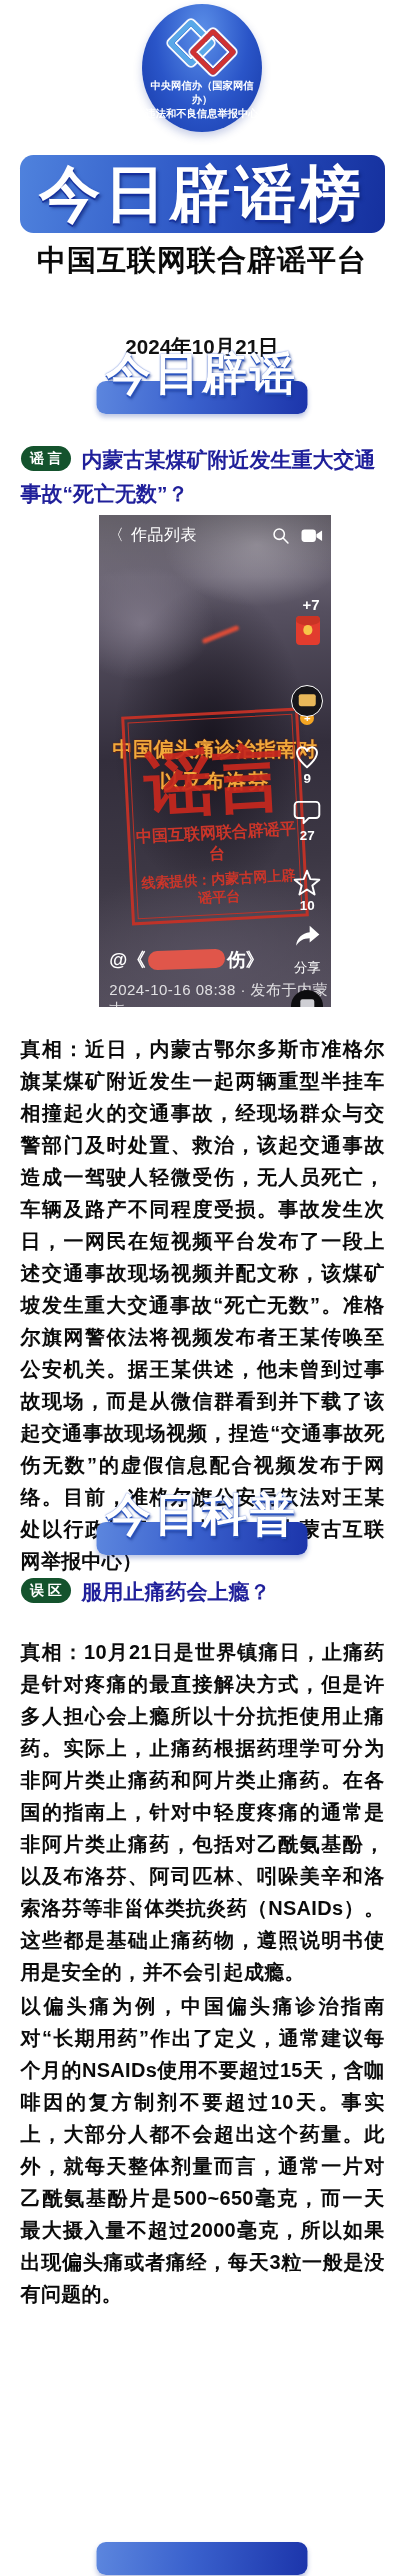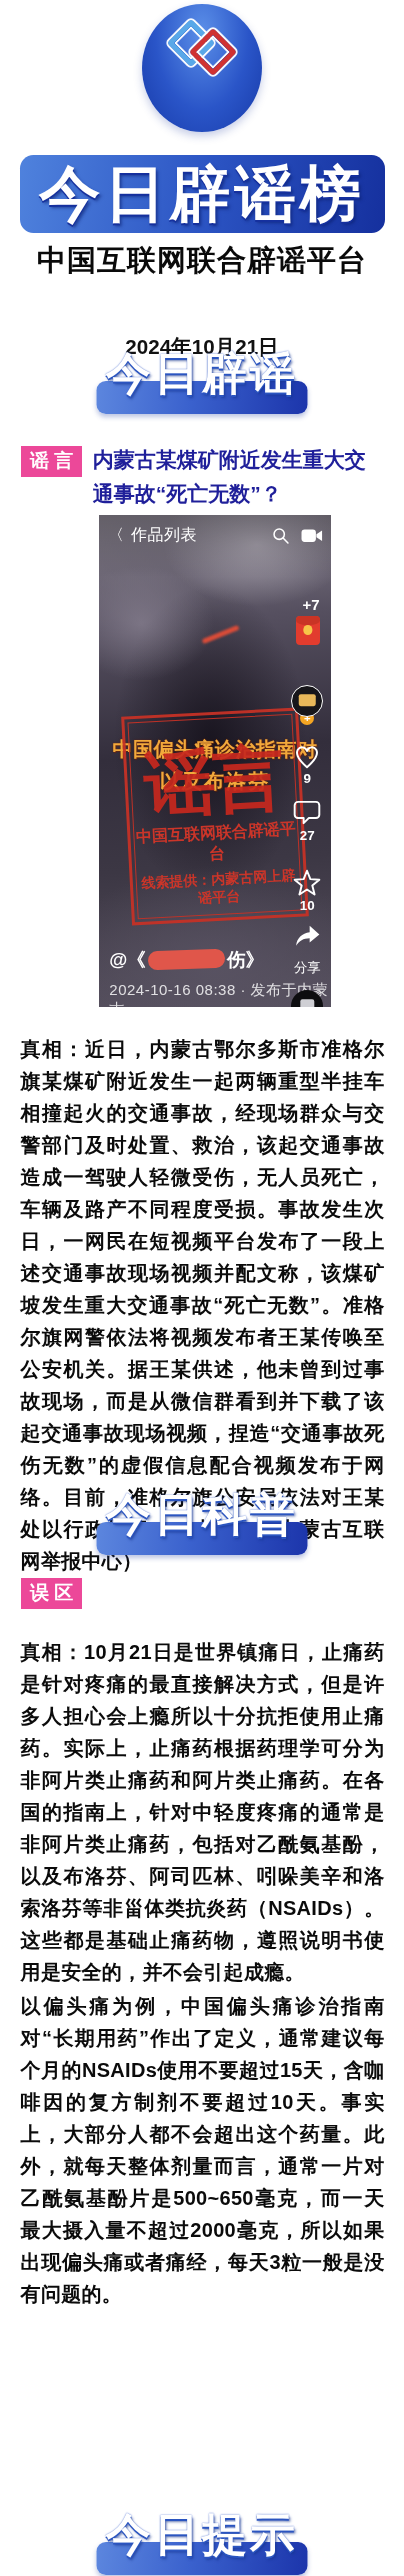--- a/index.html
+++ b/index.html
@@ -33,22 +33,22 @@
   .sb .bg{position:absolute;left:50%;transform:translateX(-50%);top:30px;width:211px;height:33px;
       border-radius:9.3px;background:linear-gradient(95deg,#5c86de 0%,#3a61cd 45%,#1c35ab 100%);
       box-shadow:0 3.1px 5.2px rgba(30,60,160,.3);}
   .sb .txt{position:relative;display:inline-block;font-size:45px;font-weight:900;color:#fff;
       letter-spacing:3.1px;line-height:1;z-index:2;
       text-shadow:0 1.5px 0 #2b55c0,1.5px 2.6px 2.6px rgba(20,50,140,.65),0 0 1.5px #3a61cd;}
 
   
   .headrow{position:absolute;left:20.6px;width:364px;font-size:21px;line-height:34px;
       font-weight:800;color:#1f1f9a;}
-  .badge{float:left;background:#ec4899;color:#fff;font-size:19px;font-weight:700;
-      padding:4.1px 9.3px;margin:3.1px 10.3px 0 0;line-height:1.2;}
+  .badge{float:left;background:#14532d;color:#fff;font-size:14px;font-weight:700;
+      padding:4.1px 9.3px;margin:3.1px 10.3px 0 0;line-height:1.2;border-radius:13px;}
 
   
   .para{position:absolute;left:20.6px;width:364px;font-size:20px;line-height:32px;font-weight:600;
       color:#0b0b0b;text-align:justify;letter-spacing:0.3px;}
   .para .pfx{font-weight:900;}
   .para.tight{font-size:19.6px;line-height:30px;}
 
   
   .video{position:absolute;top:515px;left:99px;width:232px;height:492px;overflow:hidden;
       background:
@@ -109,20 +109,24 @@
 </head>
 <body>
 
 <div class="page">
 
   <div class="oval-logo">
     <div class="diamonds">
       <div class="d d1"></div>
       <div class="d d2"></div>
     </div>
+    <div class="oval-cap">
+      <div>中央网信办（国家网信办）</div>
+      <div>违法和不良信息举报中心</div>
+    </div>
   </div>
 
   <div class="banner-main">
     <span>今日辟谣榜</span>
   </div>
   <div class="platform">中国互联网联合辟谣平台</div>
   <div class="date">2024年10月21日</div>
 
   <div class="sb" style="top:351px;">
     <div class="bg"></div>
@@ -199,26 +203,26 @@
     <span class="pfx">真相：</span><span>近日，内蒙古鄂尔多斯市准格尔旗某煤矿附近发生一起两辆重型半挂车相撞起火的交通事故，经现场群众与交警部门及时处置、救治，该起交通事故造成一驾驶人轻微受伤，无人员死亡，车辆及路产不同程度受损。事故发生次日，一网民在短视频平台发布了一段上述交通事故现场视频并配文称，该煤矿坡发生重大交通事故“死亡无数”。准格尔旗网警依法将视频发布者王某传唤至公安机关。据王某供述，他未曾到过事故现场，而是从微信群看到并下载了该起交通事故现场视频，捏造“交通事故死伤无数”的虚假信息配合视频发布于网络。目前，准格尔旗公安局依法对王某处以行政拘留。（来源：@内蒙古互联网举报中心）</span>
   </div>
 
   <div class="sb" style="top:1492px;text-align:center;">
     <div class="bg"></div>
     <span class="txt">今日科普</span>
   </div>
 
   <div class="headrow" style="top:1575px;">
     <span class="badge">误 区</span>
+    <span>服用止痛药会上瘾？</span>
   </div>
 
   <div class="para" style="top:1636px;">
     <span class="pfx">真相：</span><span>10月21日是世界镇痛日，止痛药是针对疼痛的最直接解决方式，但是许多人担心会上瘾所以十分抗拒使用止痛药。实际上，止痛药根据药理学可分为非阿片类止痛药和阿片类止痛药。在各国的指南上，针对中轻度疼痛的通常是非阿片类止痛药，包括对乙酰氨基酚，以及布洛芬、阿司匹林、吲哚美辛和洛索洛芬等非甾体类抗炎药（NSAIDs）。这些都是基础止痛药物，遵照说明书使用是安全的，并不会引起成瘾。</span>
   </div>
   <div class="para" style="top:1990px;">以偏头痛为例，中国偏头痛诊治指南对“长期用药”作出了定义，通常建议每个月的NSAIDs使用不要超过15天，含咖啡因的复方制剂不要超过10天。事实上，大部分人都不会超出这个药量。此外，就每天整体剂量而言，通常一片对乙酰氨基酚片是500~650毫克，而一天最大摄入量不超过2000毫克，所以如果出现偏头痛或者痛经，每天3粒一般是没有问题的。</div>
 
   <div class="sb" style="top:2512px;">
     <div class="bg"></div>
-    <span class="txt">今日提示</span>
   </div>
 
 </div>
 
 
 </body></html>

